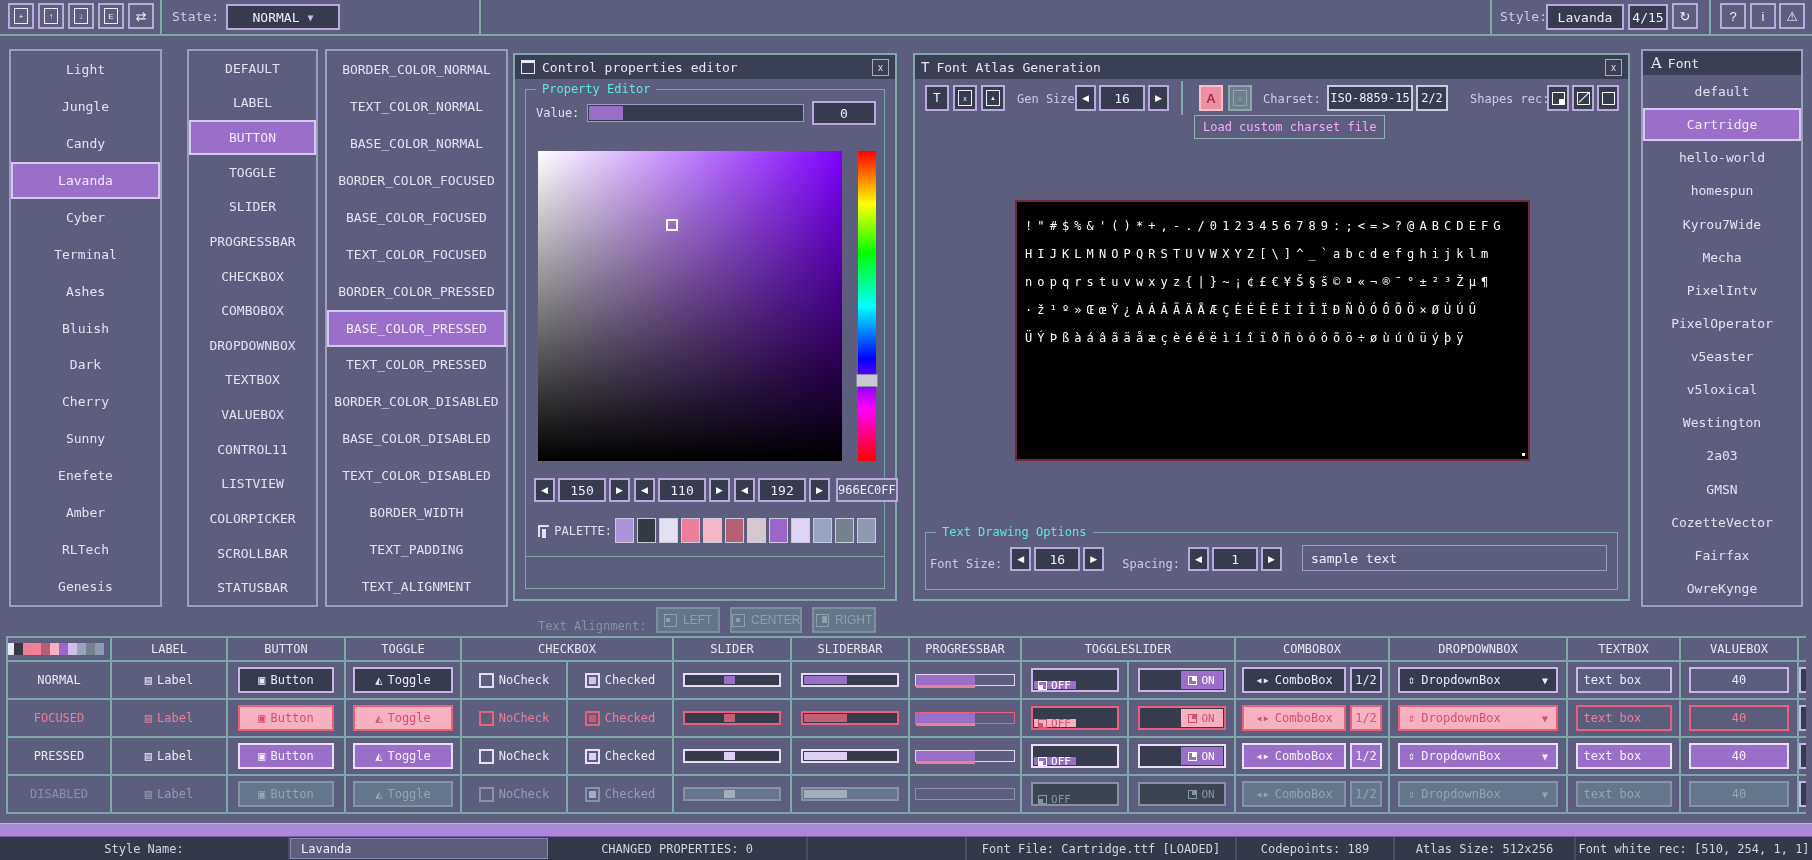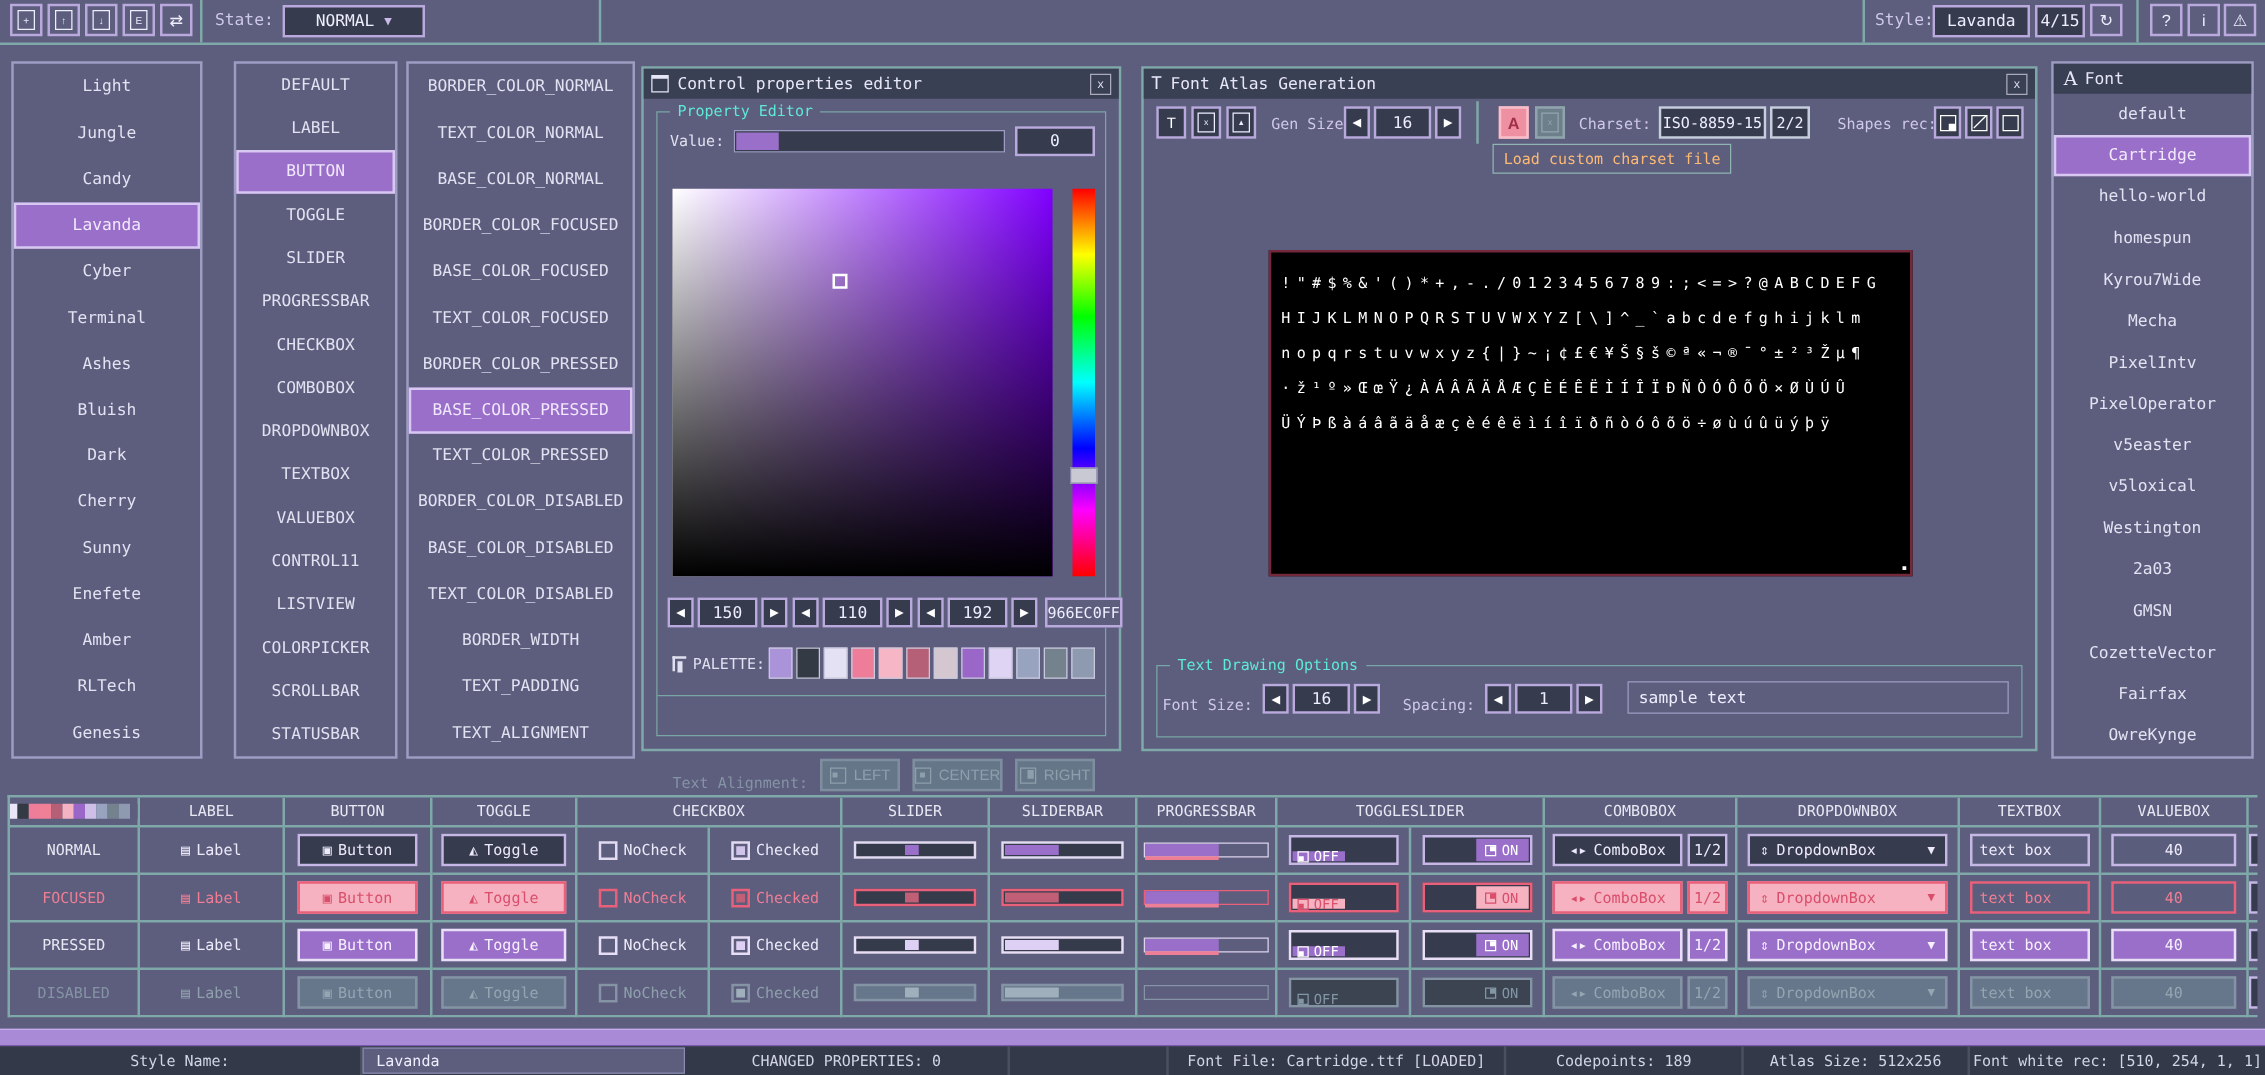--- a/index.html
+++ b/index.html
@@ -78,21 +78,21 @@
   .abtn{width:24px;height:26px;box-sizing:border-box;border:2px solid #f6c0cb;background:#ef8fa2;color:#a22f48;
         font-weight:bold;display:flex;align-items:center;justify-content:center;font-size:13px;padding:0;}
   .gbtn{width:24px;height:26px;box-sizing:border-box;border:2px solid #90a4ae;background:#6c7f8b;color:#93a6b0;
         display:flex;align-items:center;justify-content:center;font-size:10px;padding:0;}
   .dkbox{height:26px;background:#363c4d;border:2px solid #c6cede;box-sizing:border-box;color:#eef;
          display:flex;align-items:center;justify-content:center;font-size:12px;position:absolute;top:0;}
   .shic{width:11px;height:11px;border:1px solid #fff;position:relative;}
   .shic.corner::after{content:"";position:absolute;right:0;bottom:0;width:5px;height:5px;background:#fff;}
   .shic.diag::after{content:"";position:absolute;left:-1px;top:4px;width:14px;height:1px;background:#fff;transform:rotate(-45deg);}
   .tooltip{position:absolute;left:279px;top:60px;height:22px;border:1px solid #8fb5b3;background:#5d5d7d;
-           display:flex;align-items:center;padding:0 8px;font-size:12px;color:#fdba74;z-index:5;}
+           display:flex;align-items:center;padding:0 8px;font-size:12px;color:#f0abfc;z-index:5;}
   .atlas{position:absolute;left:100px;top:145px;width:515px;height:261px;background:#000;
          border:2px solid #73283c;box-sizing:border-box;padding:10px 6px 0 8px;overflow:hidden;}
   .atlas .glyphrow{color:#fff;font-size:12px;letter-spacing:5.1px;line-height:28px;white-space:nowrap;}
   .whiterec{position:absolute;right:3px;bottom:3px;width:3px;height:3px;background:#fff;}
   .tdo-row{position:absolute;left:4px;right:10px;top:12px;display:flex;align-items:flex-end;gap:8px;font-size:12px;color:#cfc8ea;}
   .sampletxt{flex:1;height:26px;background:#5d5d7d;border:1px solid #9d9dc4;box-sizing:border-box;color:#eef;
              font-family:inherit;font-size:13px;padding:0 8px;outline:none;}
   
   #preview-table{position:absolute;left:6px;top:636px;width:1800px;height:178px;overflow:hidden;
       display:grid;grid-template-columns:104px 116px 118px 116px 106px 106px 118px 118px 112px 107px 107px 154px 178px 113px 118px 21px;
@@ -746,18 +746,18 @@
       </div>
     </div>
 
   <div class="purplebar"></div>
   <div class="statusbar">
     <div class="sseg" style="width:290px">Style Name:</div>
     <div class="sseg snamebox" style="width:258px">Lavanda</div>
     <div class="sseg" style="width:260px">CHANGED PROPERTIES: 0</div>
     <div class="sflex"></div>
     <div class="sseg" style="width:270px">Font File: Cartridge.ttf [LOADED]</div>
-    <div class="sseg" style="width:190px">Codepoints: 189</div>
+    <div class="sseg" style="width:158px">Codepoints: 189</div>
     <div class="sseg" style="width:181px">Atlas Size: 512x256</div>
     <div class="sseg" style="width:236px;border-right:none">Font white rec: [510, 254, 1, 1]</div>
   </div>
 
 </div>
 
 </body></html>

